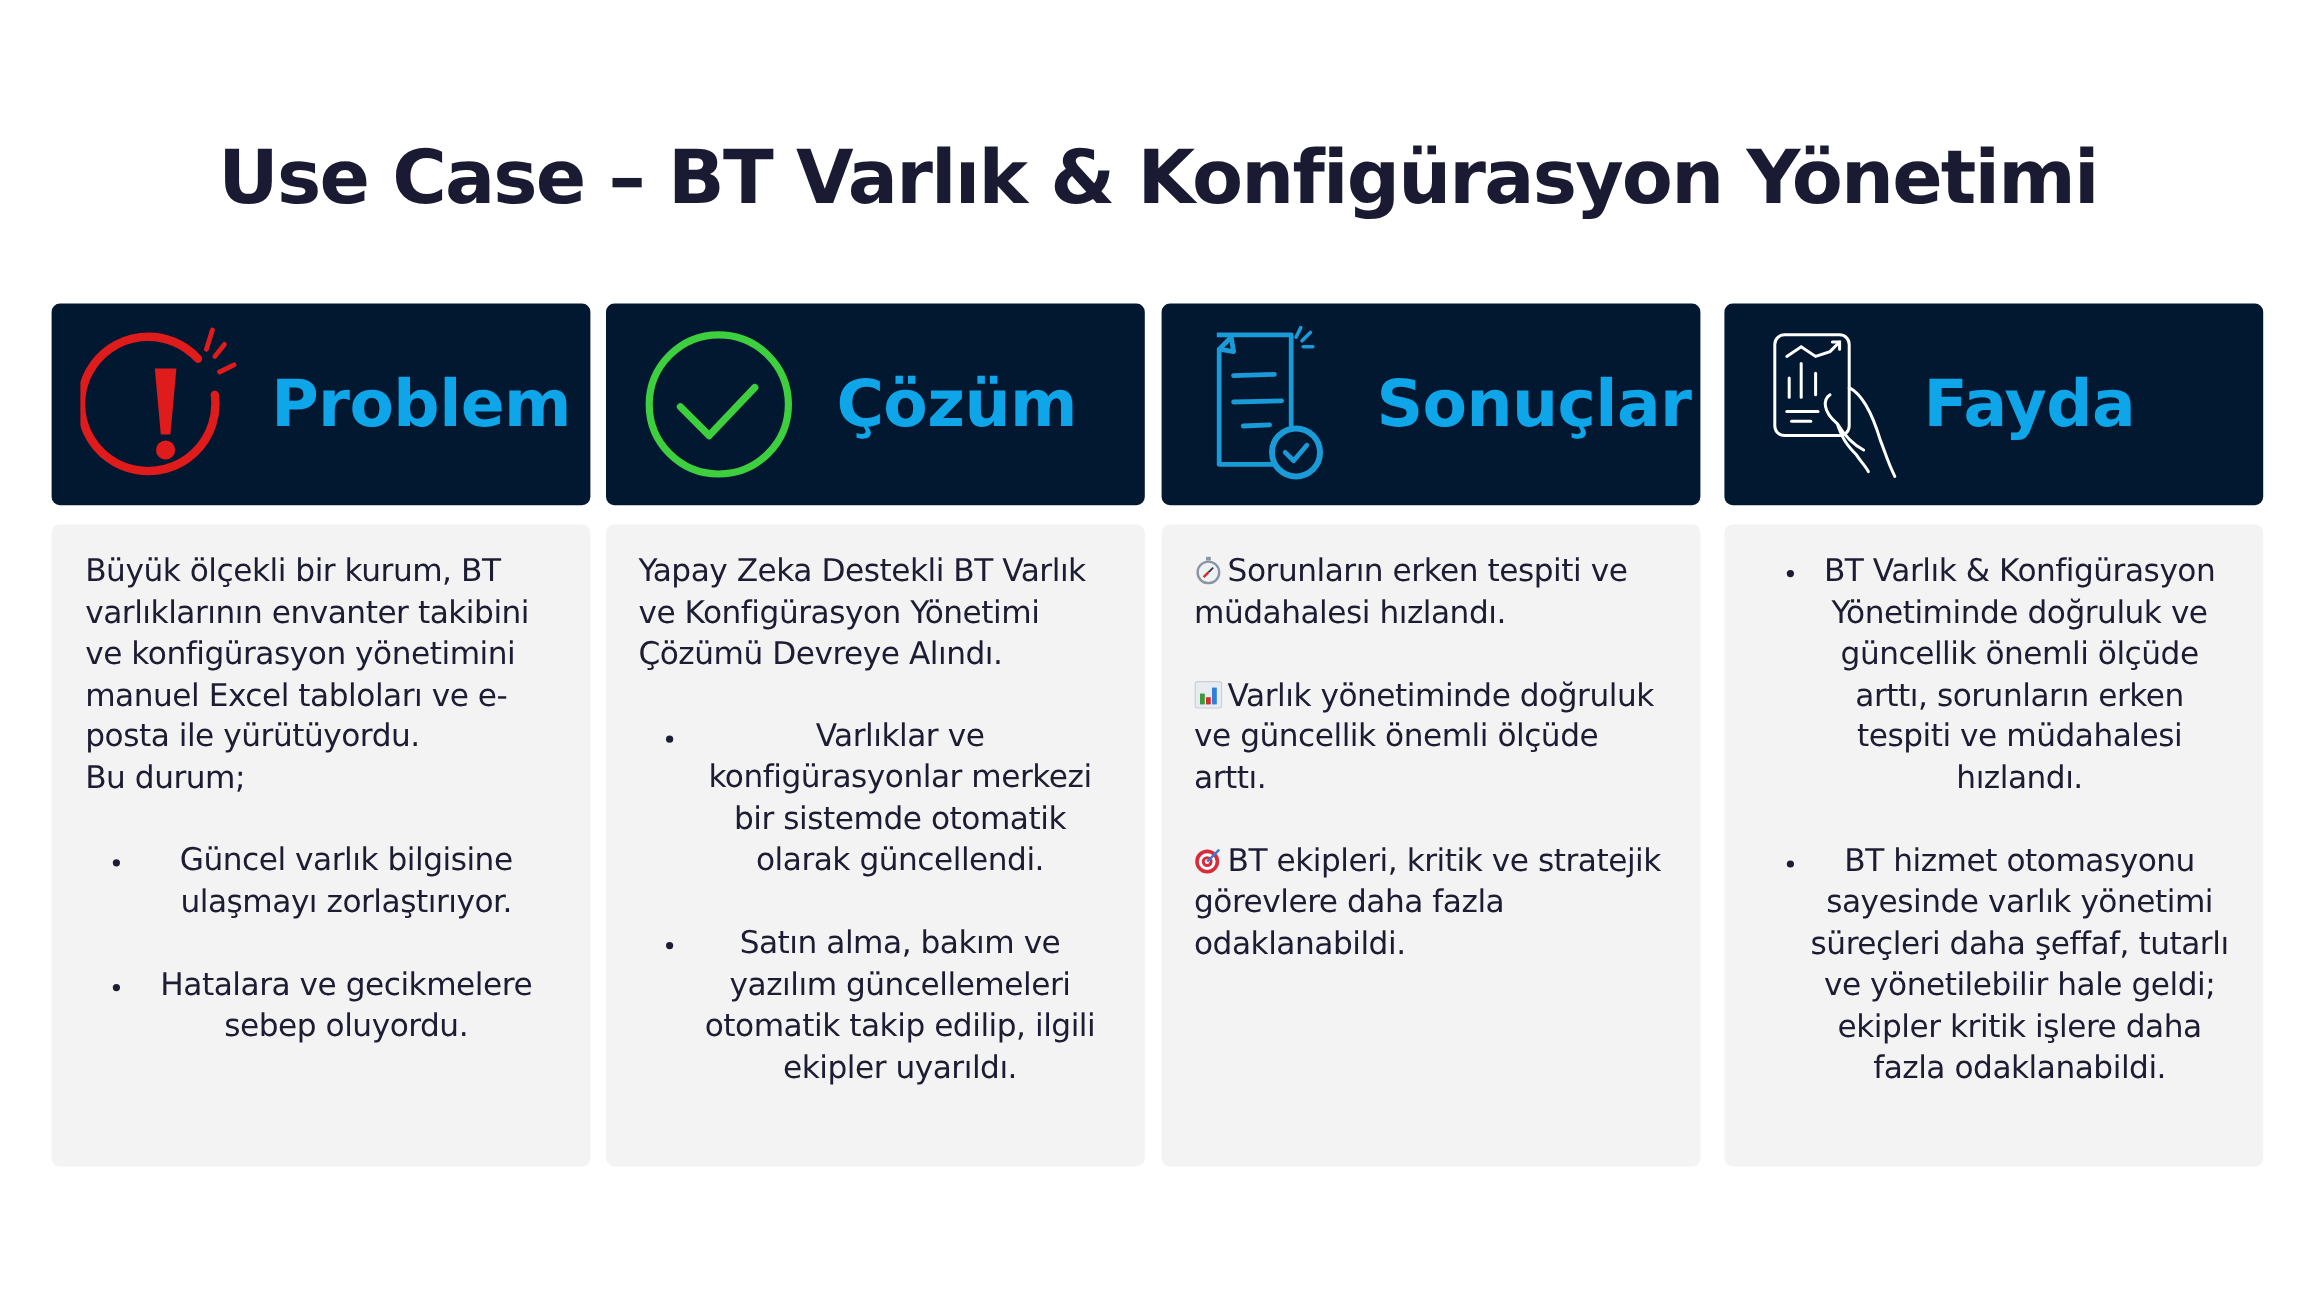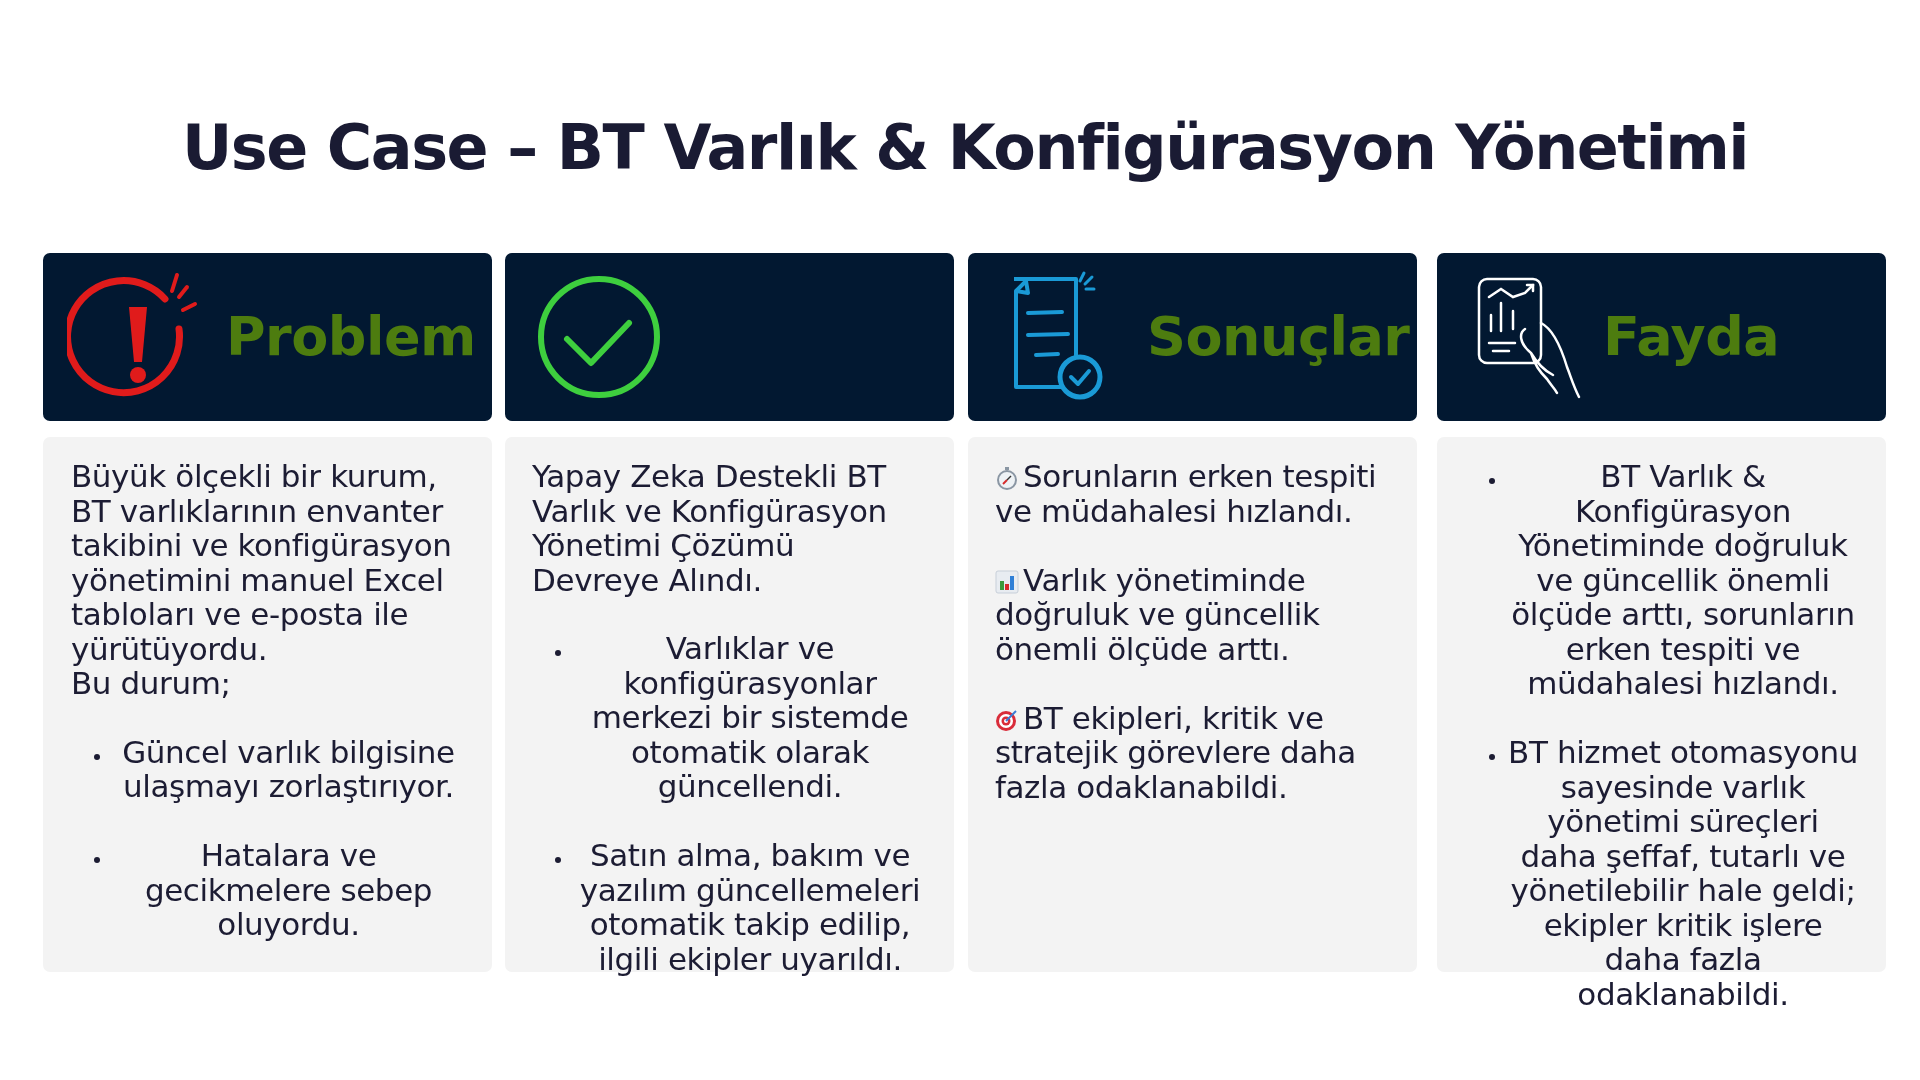--- a/index.html
+++ b/index.html
@@ -24,32 +24,32 @@
   .col.c3 { left:968px; }
   .col.c4 { left:1437px; }
 
   .head {
     height:168px; background:#021831; border-radius:7px;
     position:relative; display:flex; align-items:center;
   }
   .head .icon { position:absolute; top:14px; left:24px; width:140px; height:140px; }
   .head .label {
     position:absolute; top:0; height:188px; line-height:168px;
-    color:#4d7c0f; font-weight:bold; font-size:54px; letter-spacing:-0.5px;
+    color:#0ea5e9; font-weight:bold; font-size:54px; letter-spacing:-0.5px;
     font-family:"DejaVu Sans", sans-serif;
   }
   .c1 .label { left:183px; }
   .c2 .label { left:192px; }
   .c3 .label { left:167px;margin-left:12px; }
   .c4 .label { left:166px; }
 
   .body {
     margin-top:16px; height:535px; background:#f3f3f3; border-radius:7px;
     box-sizing:border-box; padding:22px 28px 0 28px;
-    font-size:31px; line-height:34.5px; color:#1c1c33;
+    font-size:26px; line-height:34.5px; color:#1c1c33;
     font-family:"DejaVu Sans", sans-serif; letter-spacing:-0.4px;
   }
   .body p { margin:0; }
   .body ul { margin:34px 0 0 0; padding-left:42px; }
   .body ul li { margin:0 0 34.5px 0;text-align:center; }
   .body ul li::marker { font-size:20px; }
   .c2 .body { padding-left:27px; }
   .c3 .body { padding-left:27px; padding-right:20px; }
   .c3 .para { margin-bottom:34.5px; }
   .c4 .body ul { margin-top:0; padding-left:43px; }
@@ -81,20 +81,21 @@
     </ul>
   </div>
 </div>
 
 <div class="col c2">
   <div class="head">
     <svg class="icon" viewBox="0 0 140 140">
       <circle cx="70" cy="70" r="58" fill="none" stroke="#3ecf3e" stroke-width="6"></circle>
       <polyline points="38,72 62,96 100,56" fill="none" stroke="#3ecf3e" stroke-width="6" stroke-linecap="round" stroke-linejoin="round"></polyline>
     </svg>
+    <div class="label">Çözüm</div>
   </div>
   <div class="body">
     <p>Yapay Zeka Destekli BT Varlık ve Konfigürasyon Yönetimi Çözümü Devreye Alındı.</p>
     <ul>
       <li>Varlıklar ve konfigürasyonlar merkezi bir sistemde otomatik olarak güncellendi.</li>
       <li>Satın alma, bakım ve yazılım güncellemeleri otomatik takip edilip, ilgili ekipler uyarıldı.</li>
     </ul>
   </div>
 </div>
 

